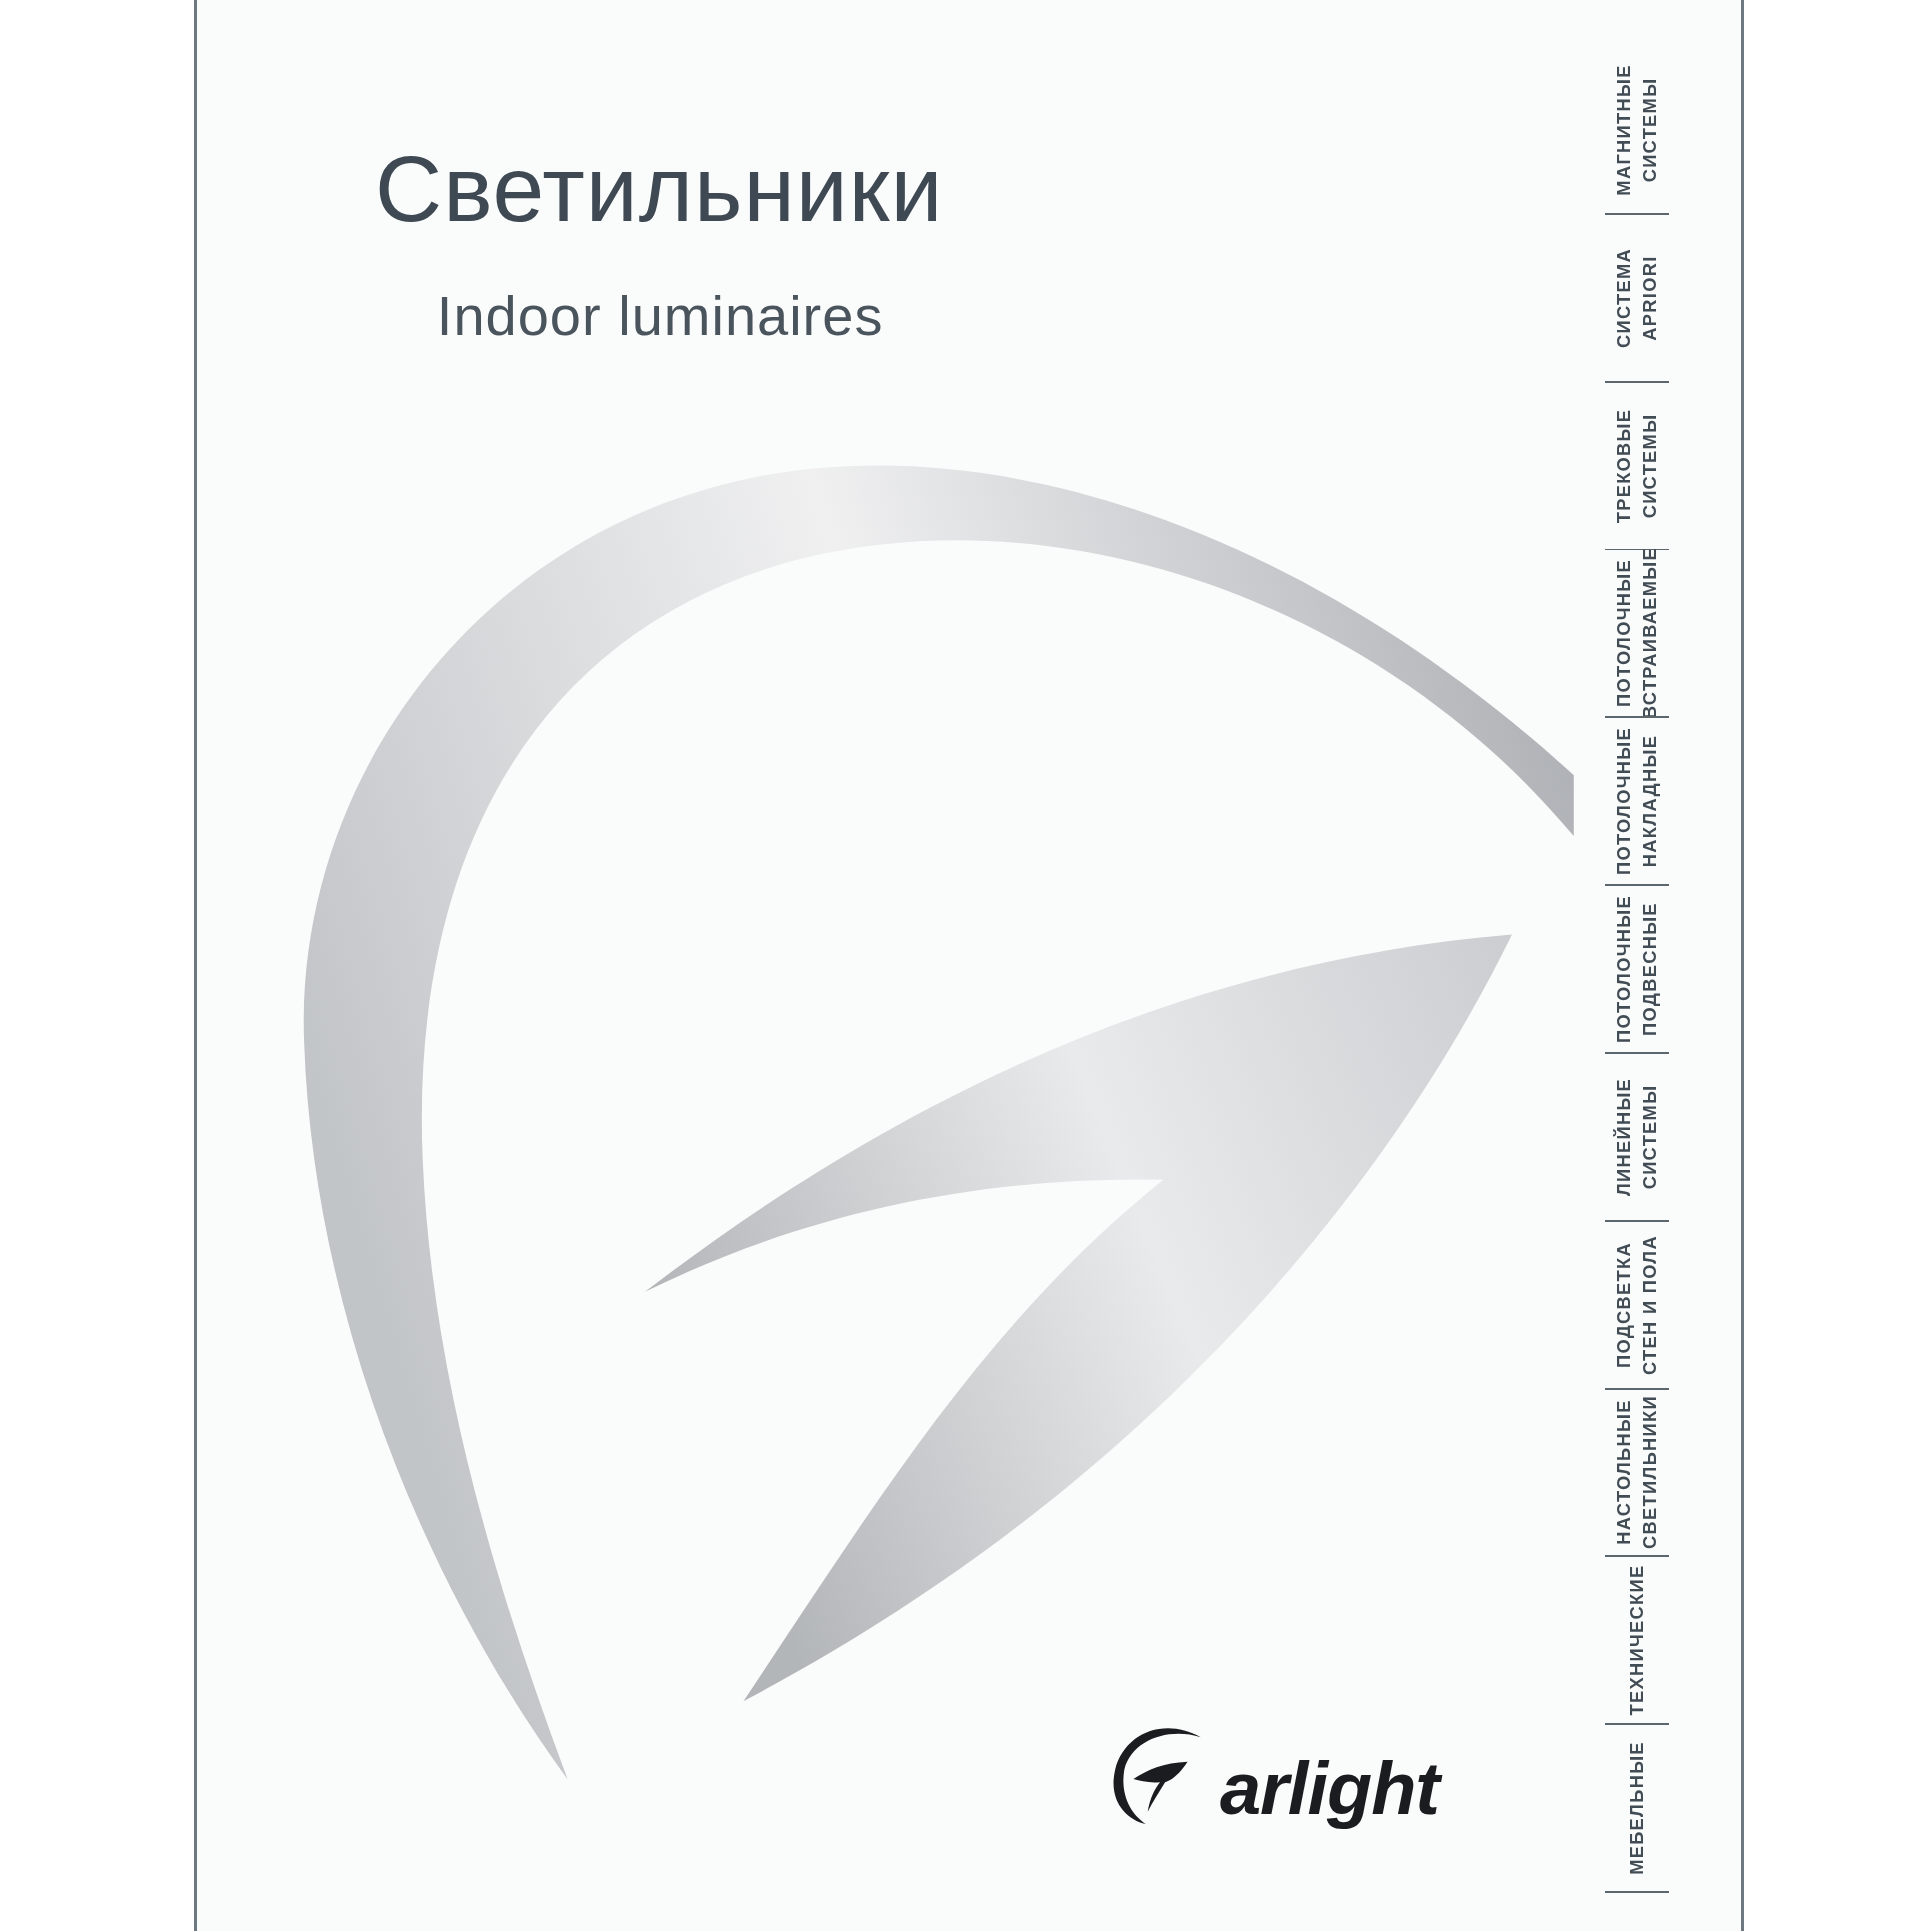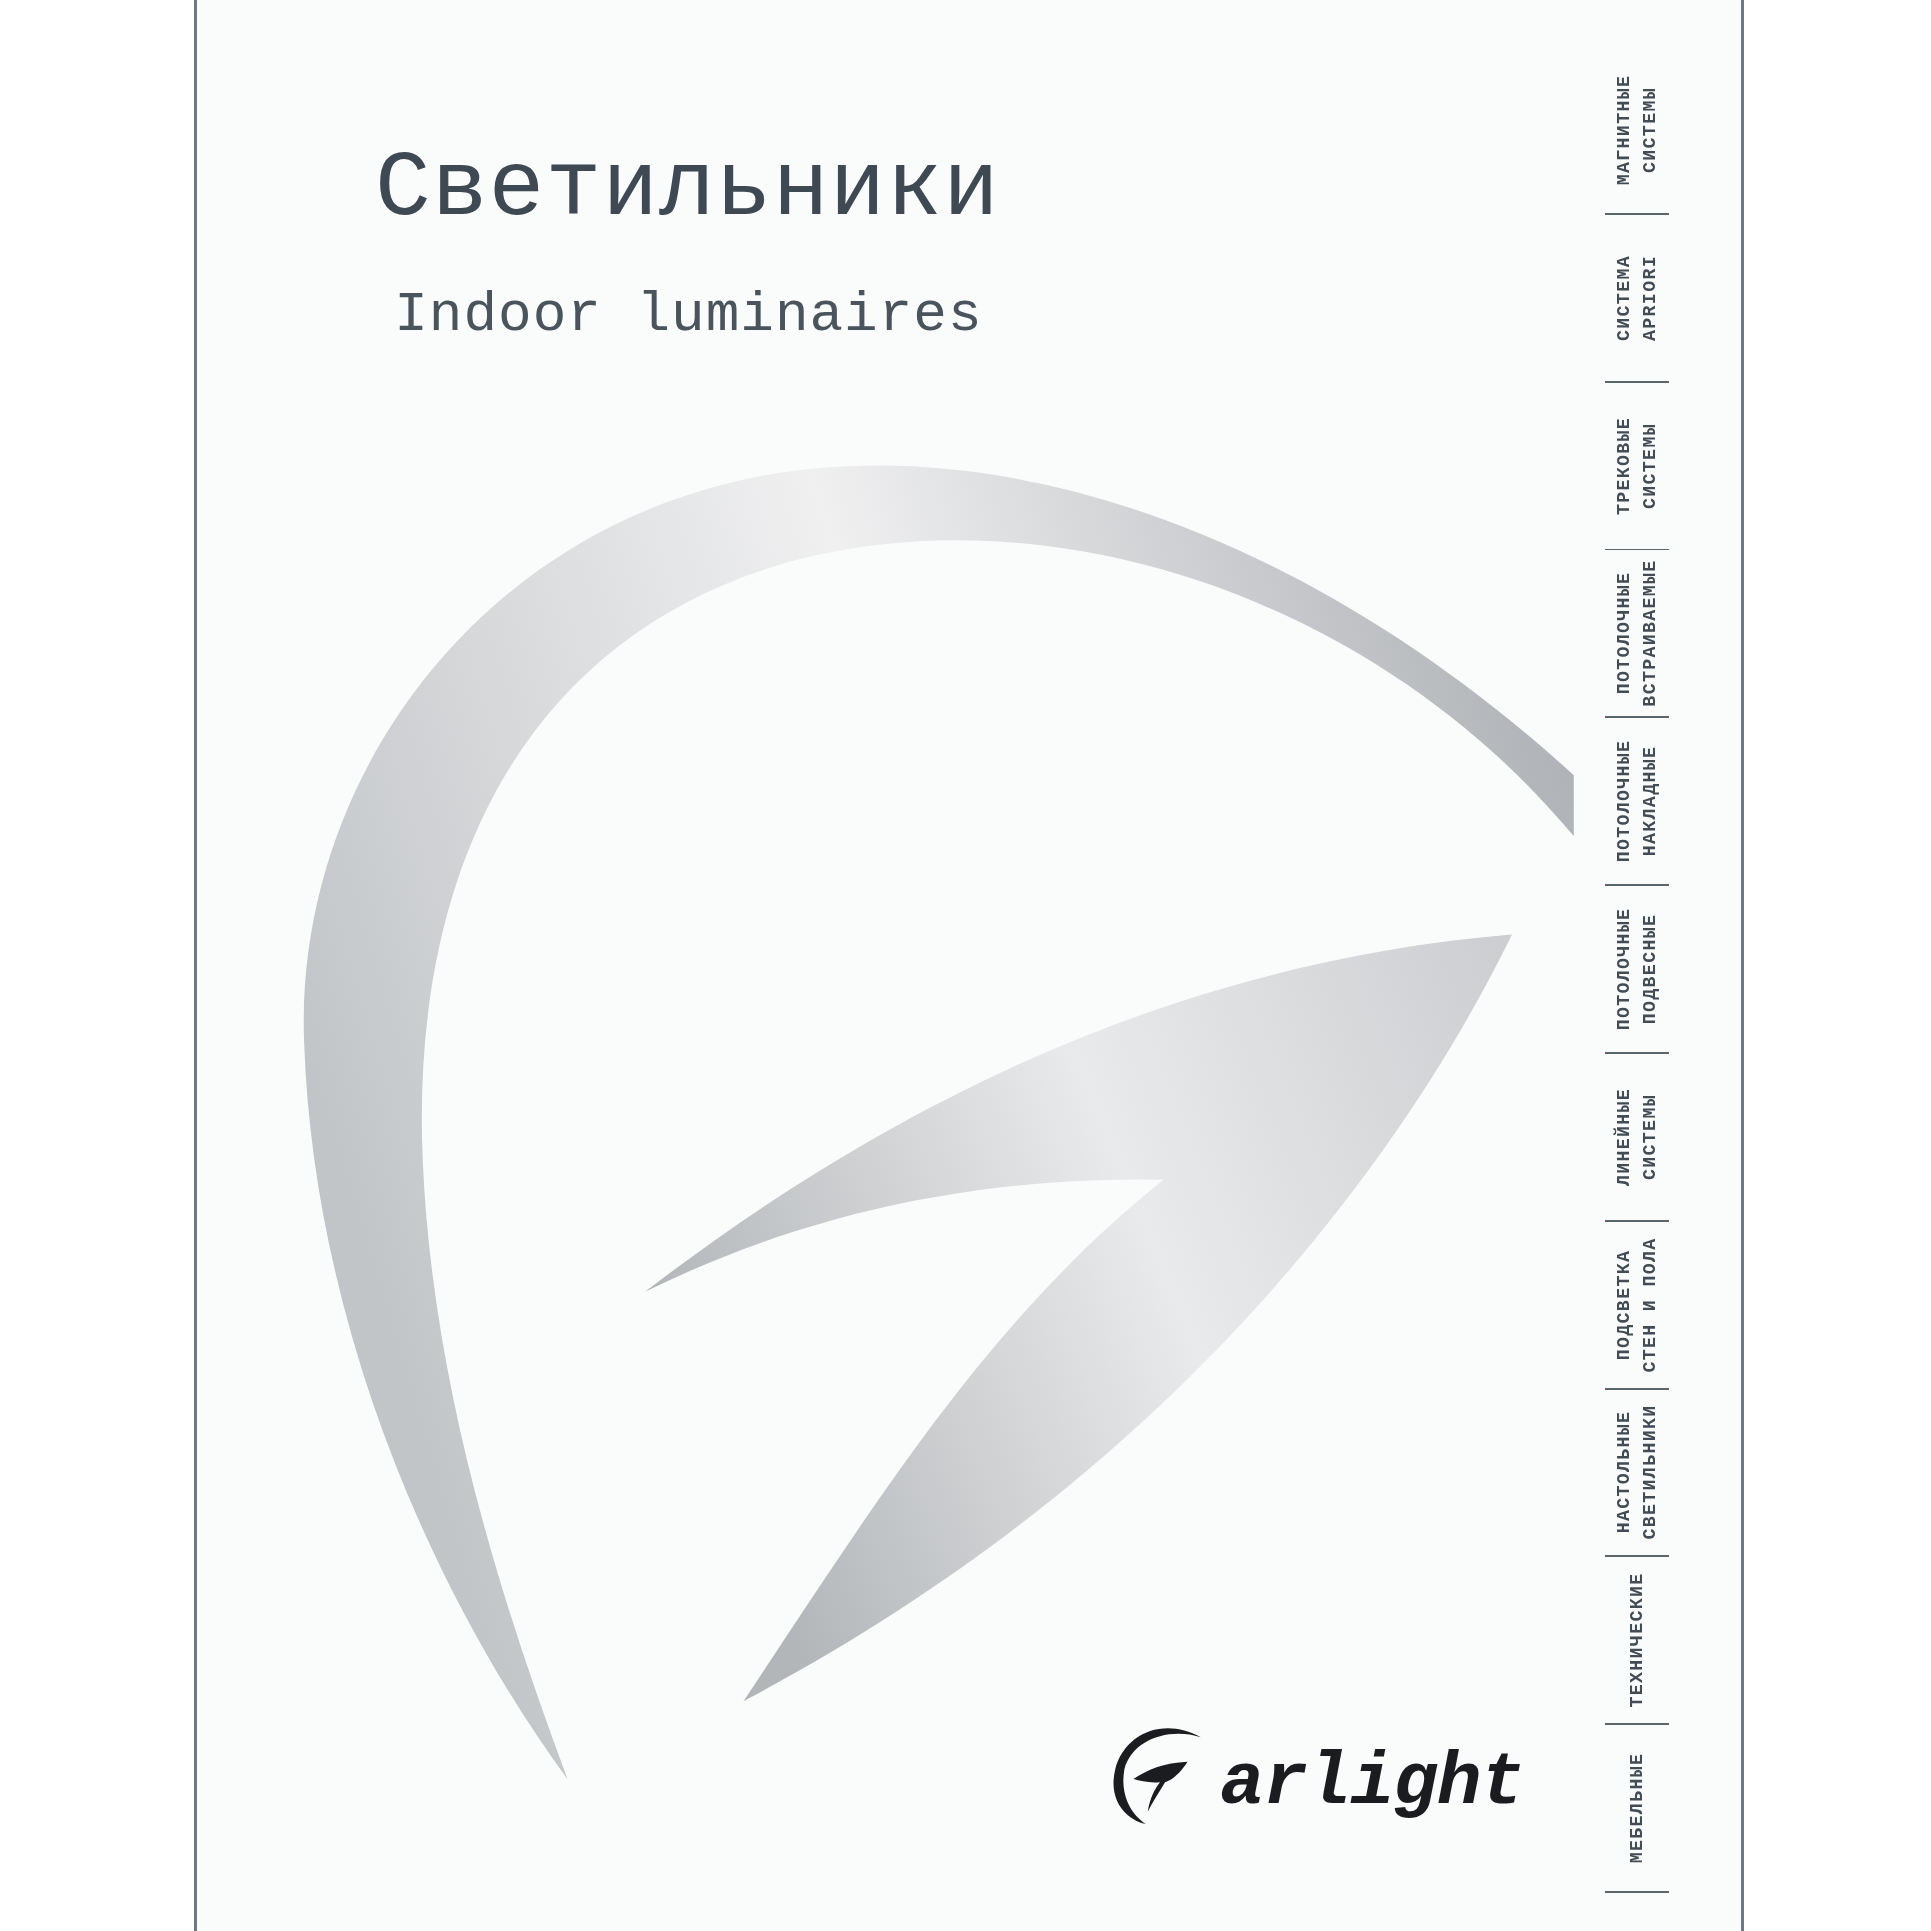--- a/index.html
+++ b/index.html
@@ -10,21 +10,21 @@
     --tab-separator-color:#5c666d;
     --border-line-color:#6e7880;
     --page-bg:#fafbfb;
     --outer-bg:#ffffff;
     --logo-color:#1b1c20;
   }
   html,body{margin:0;padding:0;}
   .canvas{
     position:relative;width:1931px;height:1931px;
     background:var(--outer-bg);overflow:hidden;
-    font-family:Liberation Mono, monospace;
+    font-family:Liberation Sans, sans-serif;
     color:var(--title-color);
   }
   .page-surface{
     position:absolute;left:197px;top:0;width:1544px;height:1931px;
     background:var(--page-bg);
   }
   .vline{position:absolute;top:0;width:2.9px;height:1931px;background:var(--border-line-color);}
   .vline.left{left:194px;}
   .vline.right{left:1741px;}
 
@@ -58,21 +58,21 @@
     transform:rotate(-90deg);
     white-space:nowrap;text-align:center;
     font-size:18.3px;font-weight:700;letter-spacing:1.3px;
     line-height:26px;color:var(--tab-text-color);
   }
   .tab-sep{
     position:absolute;left:1.9px;bottom:-1px;width:64px;height:1.9px;
     background:var(--tab-separator-color);
   }
 
-  .brand-logo{position:absolute;left:1108px;top:1724px;display:flex;align-items:center;}
+  .brand-logo{position:absolute;left:1108px;top:1724px;display:flex;align-items:flex-end;}
   .brand-mark{width:108px;height:102px;}
   .brand-word{
     font-size:74px;font-weight:700;font-style:italic;
     letter-spacing:-1px;color:var(--logo-color);
     line-height:1;margin:15.4px 0 0 3.9px;
   }
 </style>
 </head>
 <body>
 

